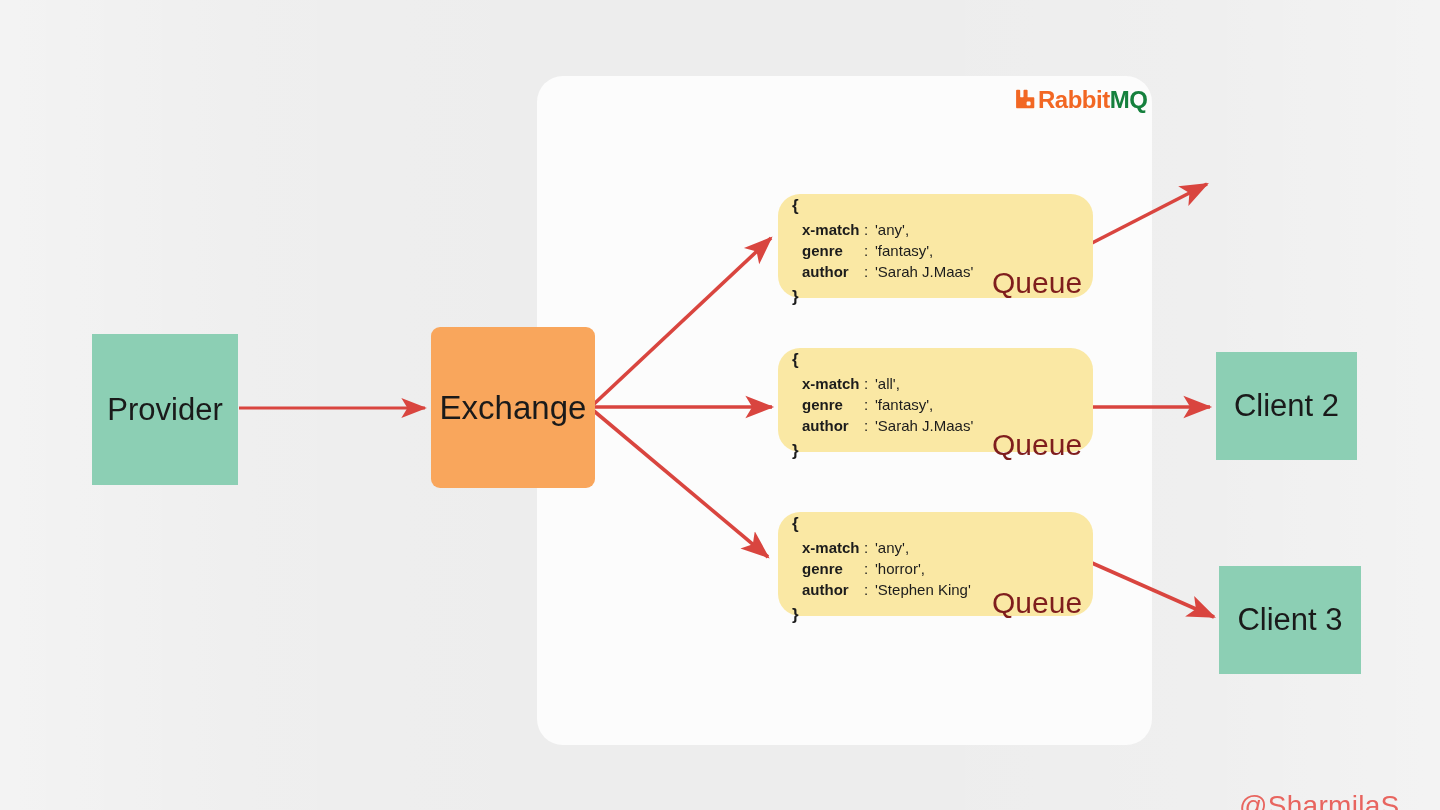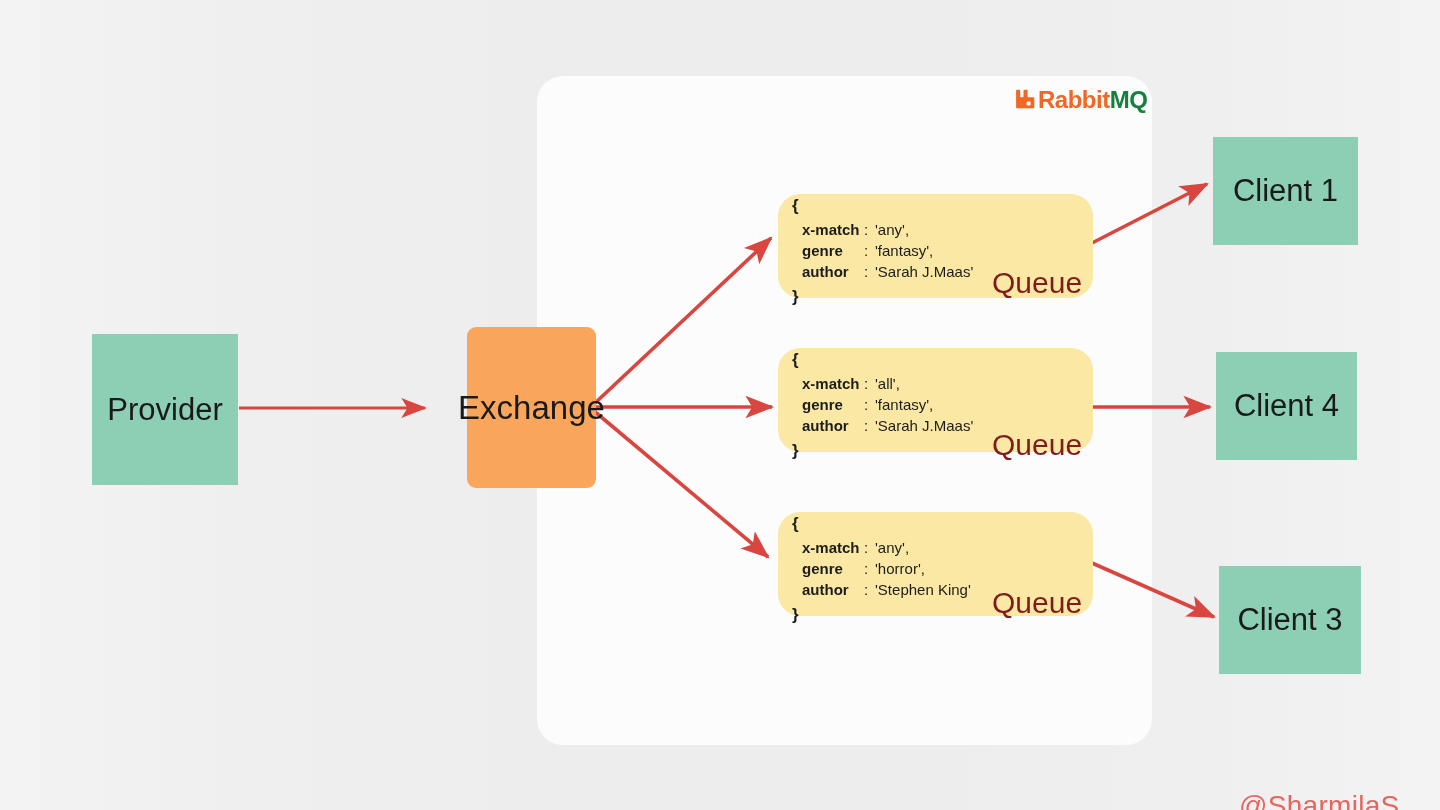--- a/index.html
+++ b/index.html
@@ -77,21 +77,21 @@
     align-items: center;
     justify-content: center;
     color: #1a1a1a;
     font-size: 31px;
     font-weight: 400;
   }
   .green-box { background: #8ccfb4; }
   .orange-box { background: #f9a65c; border-radius: 9px; }
 
   #provider-box { left: 92px;  top: 334px; width: 146px; height: 151px; }
-  #exchange-box { left: 431px; top: 327px; width: 129px; height: 161px; font-size: 33px; margin-left: 36px; }
+  #exchange-box { left: 431px; top: 327px; width: 164px; height: 161px; font-size: 33px; }
 
   #client-1-box { left: 1213px; top: 137px; width: 145px; height: 108px; }
   #client-2-box { left: 1216px; top: 352px; width: 141px; height: 108px; }
   #client-3-box { left: 1219px; top: 566px; width: 142px; height: 108px; }
 
   
   .queue-card {
     position: absolute;
     width: 315px;
     height: 104px;
@@ -285,25 +285,22 @@
           <span class="kv-key">author</span>
           <span class="kv-sep">:</span>
           <span class="kv-val">'Stephen King'</span>
         </div>
       </div>
       <span class="brace brace-close">}</span>
     </div>
   </div>
   <div class="queue-label" id="queue-3-label">Queue</div>
 
-  <div class="node-box green-box" id="client-1-box">
-    <span>Client 1</span>
-  </div>
   <div class="node-box green-box" id="client-2-box">
-    <span>Client 4</span>
+    <span>Client 2</span>
   </div>
   <div class="node-box green-box" id="client-3-box">
     <span>Client 3</span>
   </div>
 
   <div id="watermark">@SharmilaS</div>
 
 </div>
 
 </body></html>

